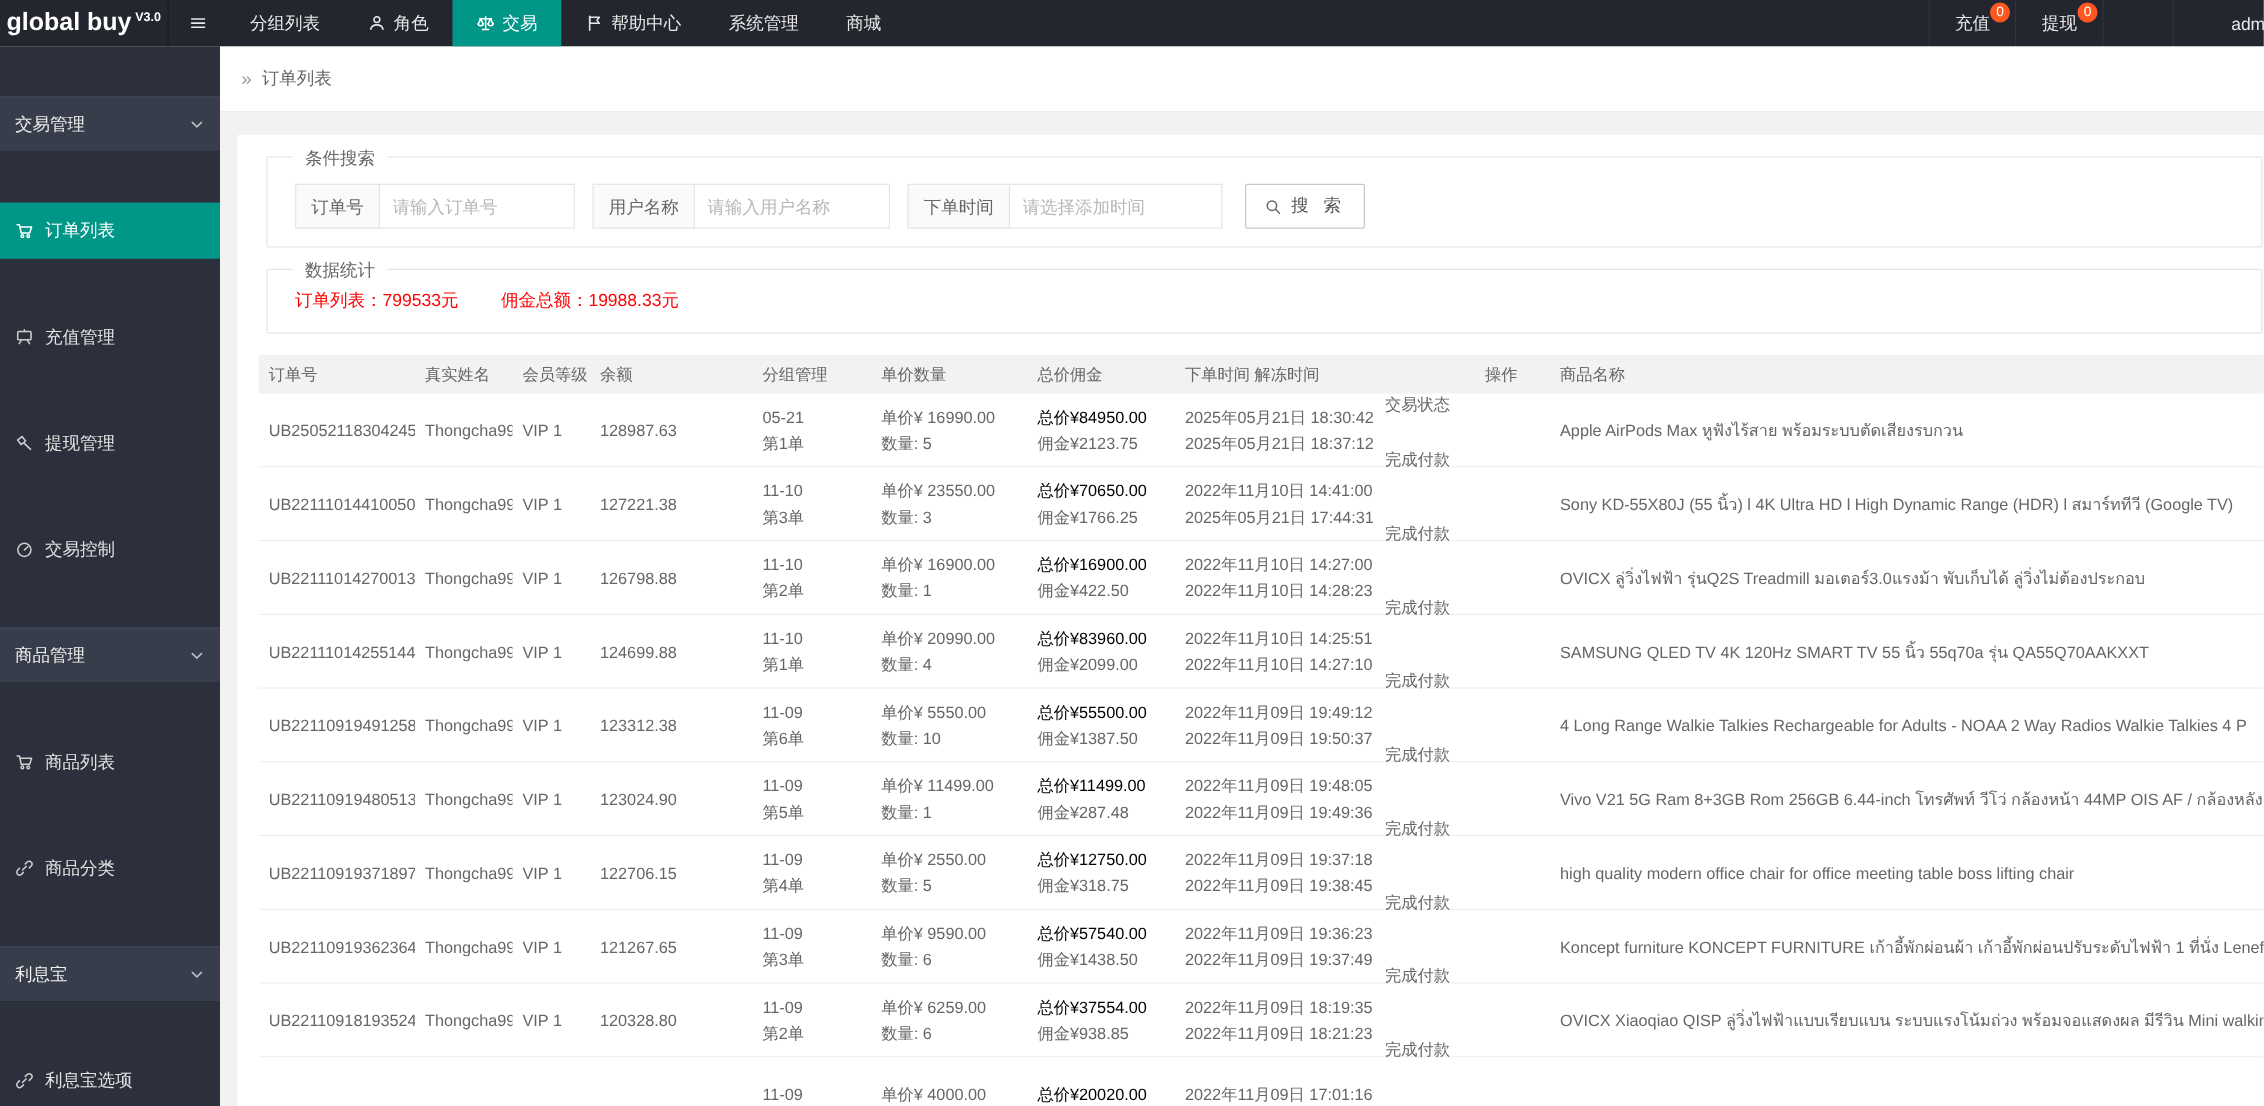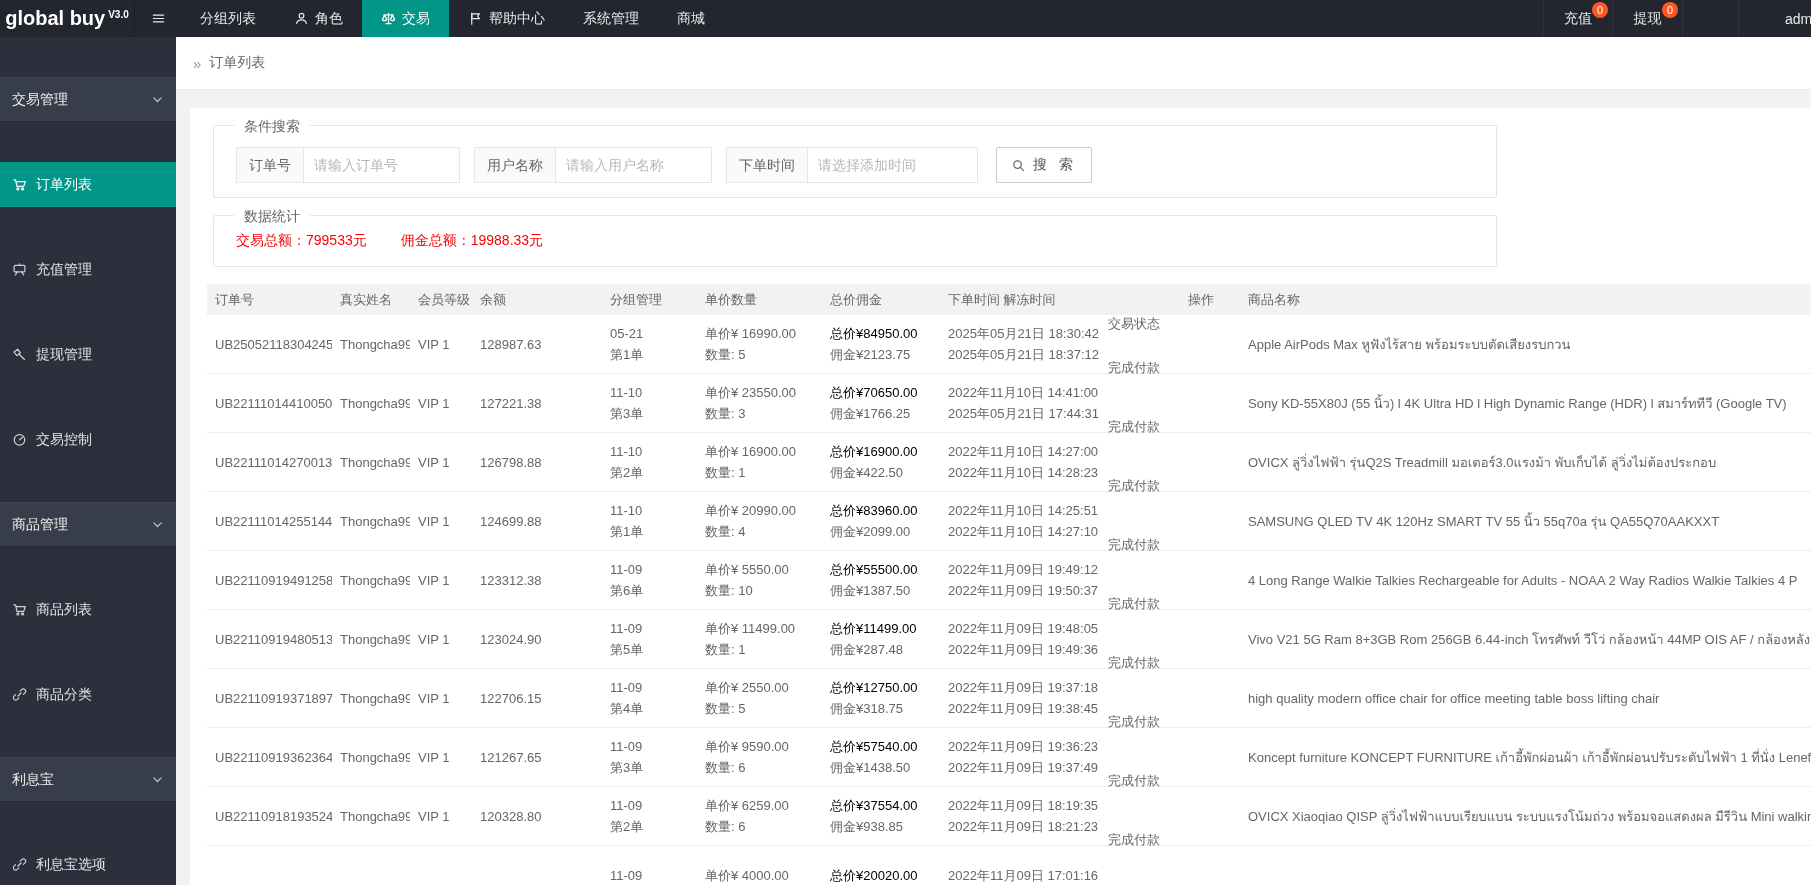--- a/index.html
+++ b/index.html
@@ -46,21 +46,21 @@
   .main { position:absolute; left:176px; top:37px; width:1635px; height:848px;
     background:#f2f2f2; overflow:hidden; }
   .breadcrumb-bar { width:1700px; height:53px; background:#fff;
     border-bottom:1px solid #e9e9e9; display:flex; align-items:center;
     padding-left:17px; font-size:14px; color:#666; }
   .breadcrumb-bar .angles { color:#999; font-size:15px; margin-right:8px; }
   .card { margin:18px 0 0 14px; width:1780px; background:#fff;
     min-height:790px; padding:17px 0 0 17px; }
 
   .fieldset { position:relative; border:1px solid #e6e6e6; border-radius:2px;
-    width:1284px; margin-left:6px; padding:21px 0 14px 22px; }
+    width:1597px; margin-left:6px; padding:21px 0 14px 22px; }
   .fieldset .legend { position:absolute; top:-10px; left:20px; background:#fff;
     padding:0 10px; font-size:14px; color:#666; line-height:20px; }
   .fs-stats { margin-top:17px; padding:16px 0 16px 22px; }
 
   .search-row { display:flex; align-items:center; }
   .fgroup { display:flex; margin-right:14px; }
   .flabel { height:36px; line-height:34px; padding:0 12px; background:#fafafa;
     border:1px solid #e6e6e6; font-size:14px; color:#666; white-space:nowrap; }
   .finput { height:36px; width:156px; border:1px solid #e6e6e6; border-left:none;
     padding:0 10px; font-size:14px; color:#333; outline:none;
@@ -320,21 +320,21 @@
               </svg>
             </span>
           <span>搜 索</span>
         </button>
       </div>
     </div>
 
     <div class="fieldset fs-stats">
       <span class="legend">数据统计</span>
       <div class="stats-line">
-        <span>交易总额：799533元</span>
+        <span>订单列表：799533元</span>
         <span>佣金总额：19988.33元</span>
       </div>
     </div>
 
     <div class="table">
       <div class="t-head" id="t-head">
           <div class="cell c0">订单号</div>
           <div class="cell c1">真实姓名</div>
           <div class="cell c2">会员等级</div>
           <div class="cell c3">余额</div>

